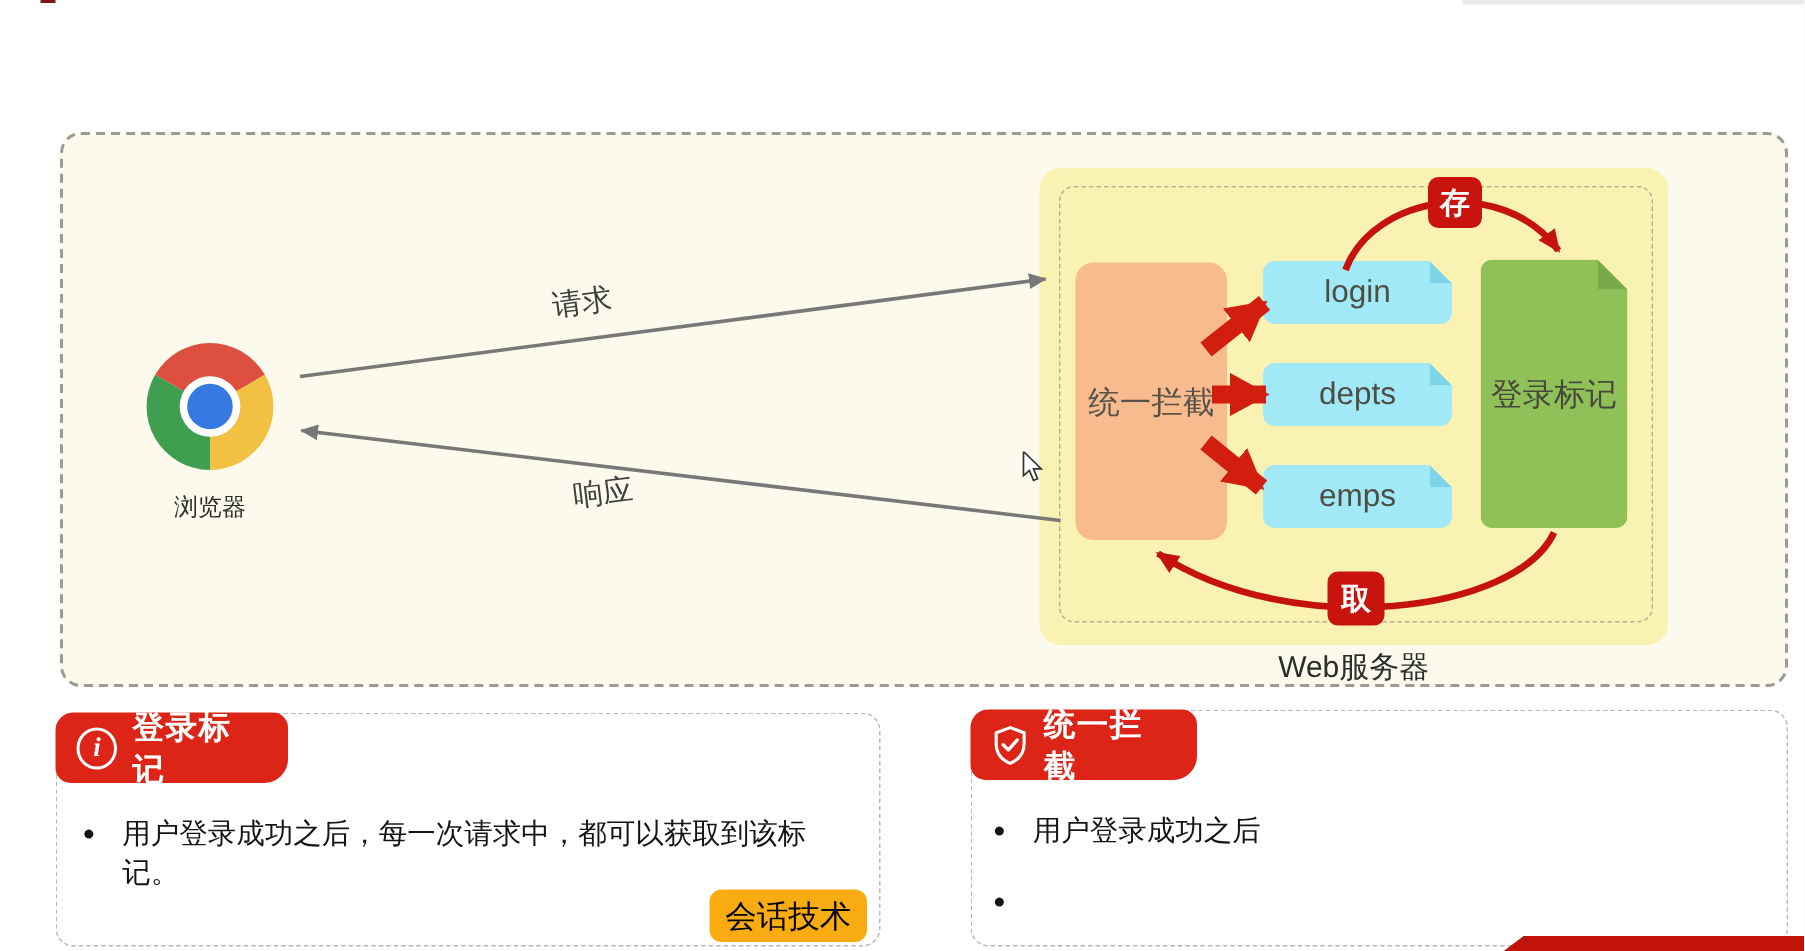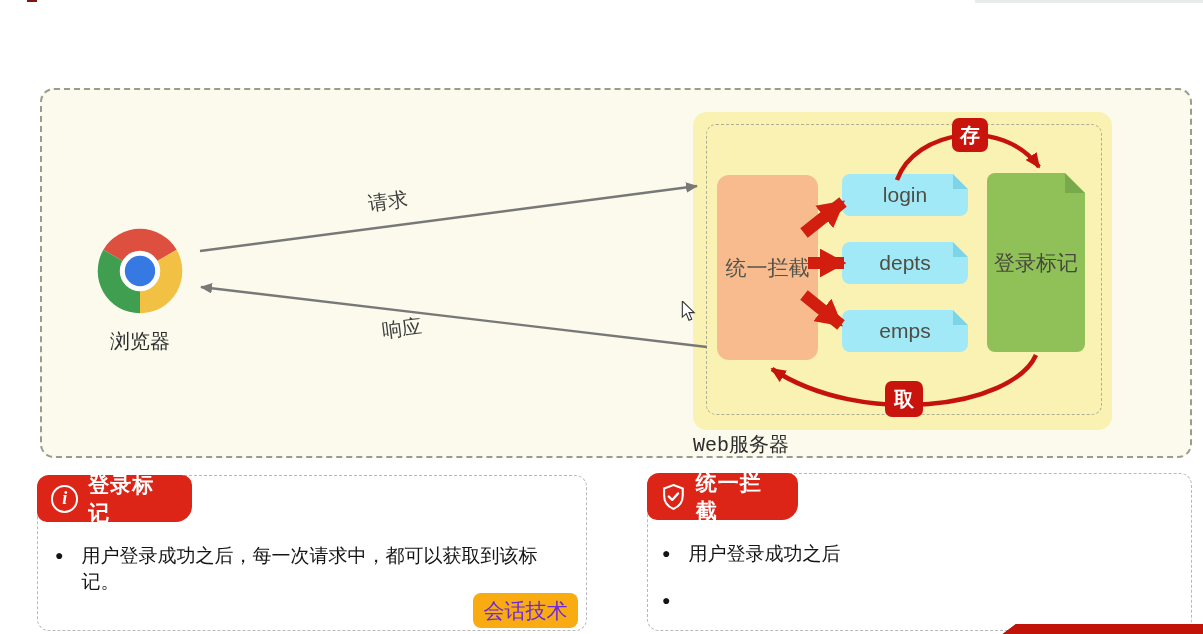--- a/index.html
+++ b/index.html
@@ -13,30 +13,30 @@
   .topspeck { left:27px; top:0; width:10px; height:2px; background:#7e150e; }
 
   
   .page-title { left:30px; top:26px; font-size:27px; font-weight:700; color:#be3226; letter-spacing:1px; }
 
   
   .main-box { left:40px; top:88px; width:1152px; height:370px; border:2px dashed #9b9b8f; border-radius:14px; background:#fbfaec; }
 
   
   .chrome { left:94px; top:225px; width:92px; height:92px; }
-  .browser-label { left:60px; top:328px; width:160px; text-align:center; font-size:20px; color:#2e2e2e; }
+  .browser-label { left:60px; top:328px; width:160px; text-align:center; font-size:16px; color:#2e2e2e; }
 
   
   .req-label { left:368px; top:188px; font-size:20px; color:#3f3f3f; transform:rotate(-7.5deg); }
   .resp-label { left:382px; top:315px; font-size:20px; color:#3f3f3f; transform:rotate(-7deg); }
 
   
   .server-box { left:693px; top:112px; width:419px; height:318px; background:#faf2b2; border-radius:14px; }
   .server-dash { left:706px; top:124px; width:396px; height:291px; border:1.5px dashed #aeae97; border-radius:10px; }
-  .server-label { left:693px; top:431px; width:419px; font-size:20px; color:#2d2d2d;font-family:Liberation Mono, monospace; }
+  .server-label { left:693px; top:431px; width:419px; text-align:center; font-size:20px; color:#2d2d2d; }
 
   .interceptor-box { left:717px; top:175px; width:101px; height:185px; background:#f8bb8e; border-radius:12px;
     display:flex; align-items:center; justify-content:center; font-size:21px; color:#55534a; }
 
   .endpoint { left:842px; width:126px; height:42px; background:#a2e9f7; border-radius:8px;
     display:flex; align-items:center; justify-content:center; font-size:21px; color:#4e4e44;
     clip-path: polygon(0 0, calc(100% - 15px) 0, 100% 15px, 100% 100%, 0 100%); }
   .endpoint .fold { position:absolute; top:0; right:0; width:15px; height:15px; background:#7cd4e6;
     clip-path: polygon(0 0, 100% 100%, 0 100%); }
   .ep-login { top:174px; }
@@ -73,21 +73,21 @@
     display:flex; align-items:center; justify-content:center;
     font-family:"Liberation Serif","DejaVu Serif",serif; font-style:italic; font-weight:700; font-size:18px; color:#fff; }
 
   .bullet-row { display:flex; align-items:flex-start; gap:18px; font-size:19px; color:#141414; z-index:3; }
   .bullet-dot { font-size:14px; line-height:24px; }
   .bl-1 { left:55px;  top:543px; width:520px; }
   .br-1 { left:662px; top:541px; }
   .br-2 { left:662px; top:588px; }
 
   .session-tag { left:473px; top:593px; width:105px; height:35px; background:#f9ac12; border-radius:8px;
-    display:flex; align-items:center; justify-content:center; color:#6d28d9; font-size:21px; z-index:4; }
+    display:flex; align-items:center; justify-content:center; color:#000000; font-size:21px; z-index:4; }
 
   .ribbon { left:1000px; top:624px; width:203px; height:12px; background:#c21309;
     clip-path: polygon(16px 0, 100% 0, 100% 100%, 0 100%); z-index:7; }
   .ribbon-notch { left:1000px; top:624px; width:16px; height:12px; background:#8e0d05;
     clip-path: polygon(100% 0, 100% 100%, 0 100%); z-index:6; }
 </style>
 </head>
 <body>
 
 <div id="canvas">

